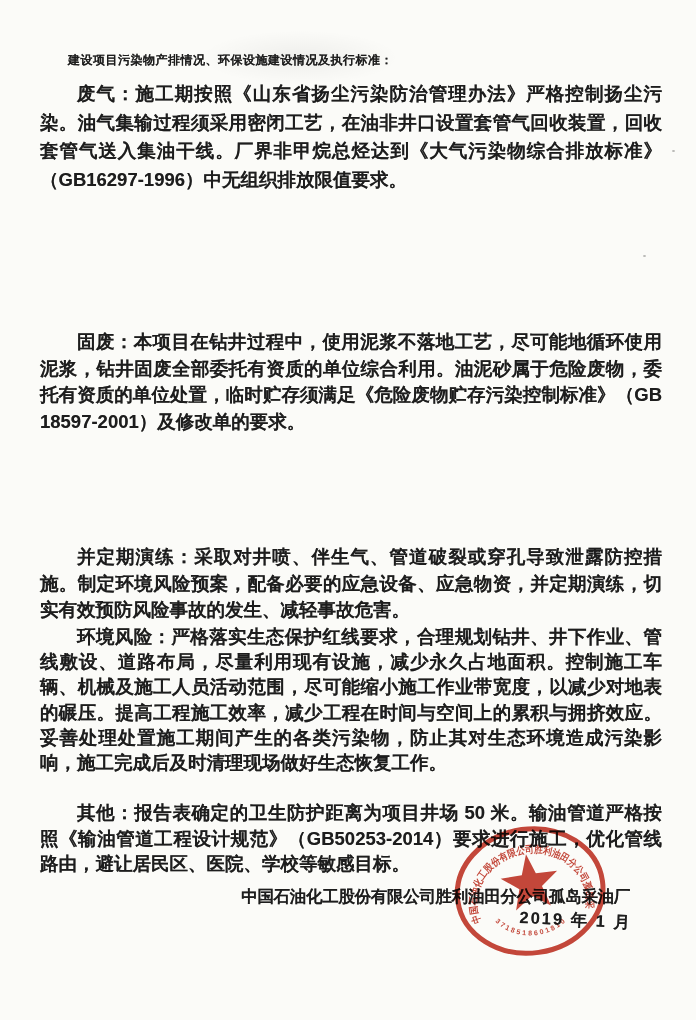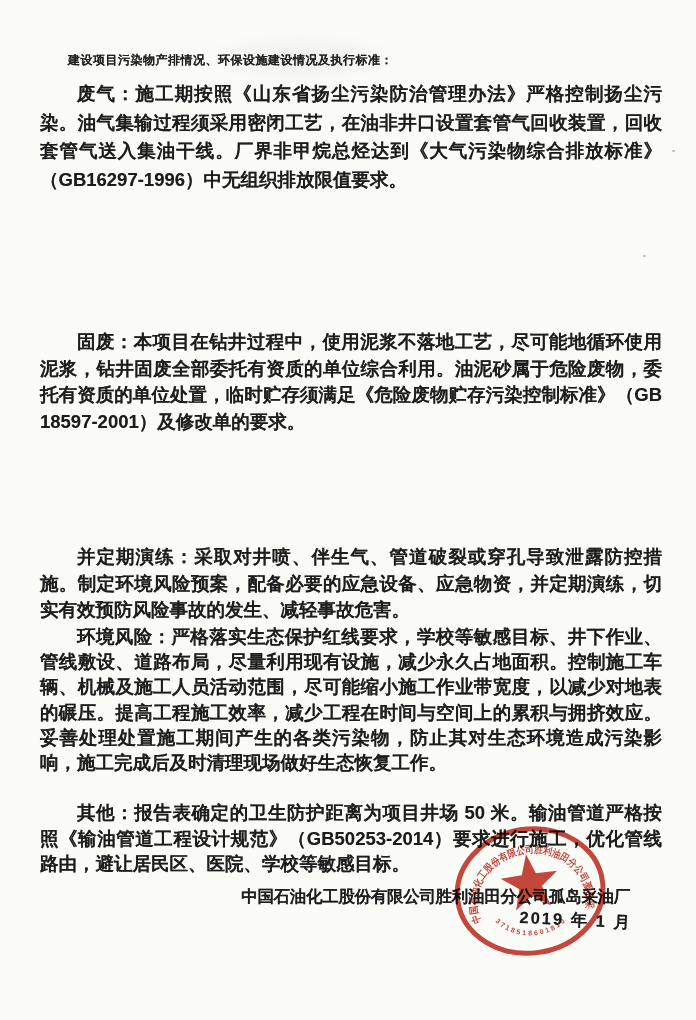--- a/index.html
+++ b/index.html
@@ -65,21 +65,21 @@
   <div class="para" style="top:329px;line-height:26.5px;">
     <span class="label">固废：</span><span>本项目在钻井过程中，使用泥浆不落地工艺，尽可能地循环使用泥浆，钻井固废全部委托有资质的单位综合利用。油泥砂属于危险废物，委托有资质的单位处置，临时贮存须满足《危险废物贮存污染控制标准》（GB18597-2001）及修改单的要求。</span>
   </div>
 
 
   <div class="para" style="top:544px;line-height:26.5px;">
     <span class="label">并定期演练：</span><span>采取对井喷、伴生气、管道破裂或穿孔导致泄露防控措施。制定环境风险预案，配备必要的应急设备、应急物资，并定期演练，切实有效预防风险事故的发生、减轻事故危害。</span>
   </div>
 
   <div class="para" style="top:624px;line-height:25.2px;">
-    <span class="label">环境风险：</span><span>严格落实生态保护红线要求，学校等敏感目标、井下作业、管线敷设、道路布局，尽量利用现有设施，减少永久占地面积。控制施工车辆、机械及施工人员活动范围，尽可能缩小施工作业带宽度，以减少对地表的碾压。提高工程施工效率，减少工程在时间与空间上的累积与拥挤效应。妥善处理处置施工期间产生的各类污染物，防止其对生态环境造成污染影响，施工完成后及时清理现场做好生态恢复工作。</span>
+    <span class="label">环境风险：</span><span>严格落实生态保护红线要求，合理规划钻井、井下作业、管线敷设、道路布局，尽量利用现有设施，减少永久占地面积。控制施工车辆、机械及施工人员活动范围，尽可能缩小施工作业带宽度，以减少对地表的碾压。提高工程施工效率，减少工程在时间与空间上的累积与拥挤效应。妥善处理处置施工期间产生的各类污染物，防止其对生态环境造成污染影响，施工完成后及时清理现场做好生态恢复工作。</span>
   </div>
 
   <div class="para" style="top:776px;line-height:25.5px;margin-top:24px;">
     <span class="label">其他：</span><span>报告表确定的卫生防护距离为项目井场 50 米。输油管道严格按照《输油管道工程设计规范》（GB50253-2014）要求进行施工，优化管线路由，避让居民区、医院、学校等敏感目标。</span>
   </div>
 
   <div class="sig-company">中国石油化工股份有限公司胜利油田分公司孤岛采油厂</div>
   <div class="sig-date">2019 年 1 月</div>
 
   <svg class="stamp" viewBox="0 0 162 136">

